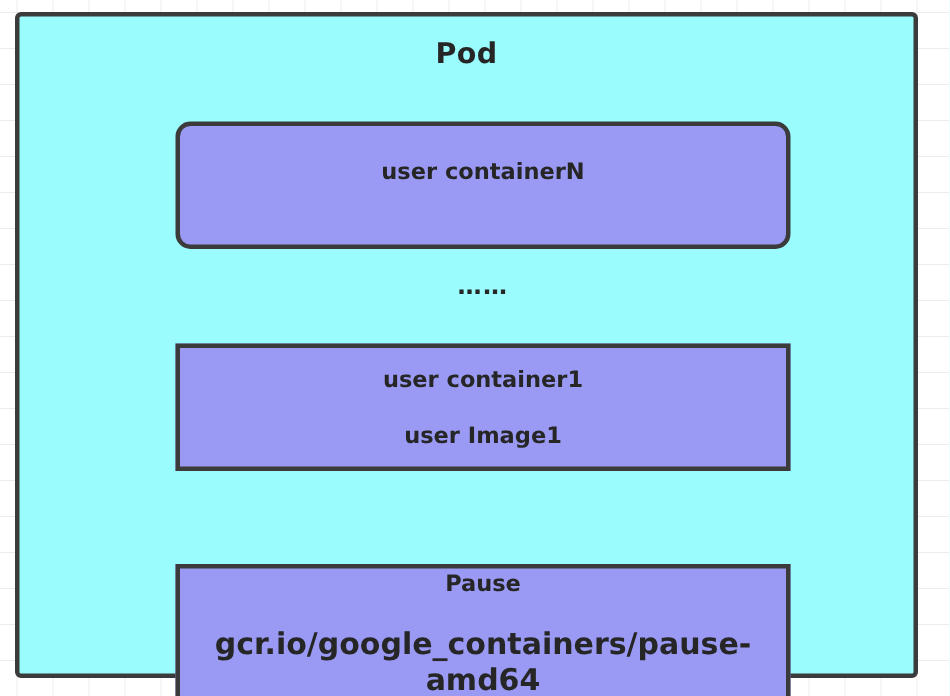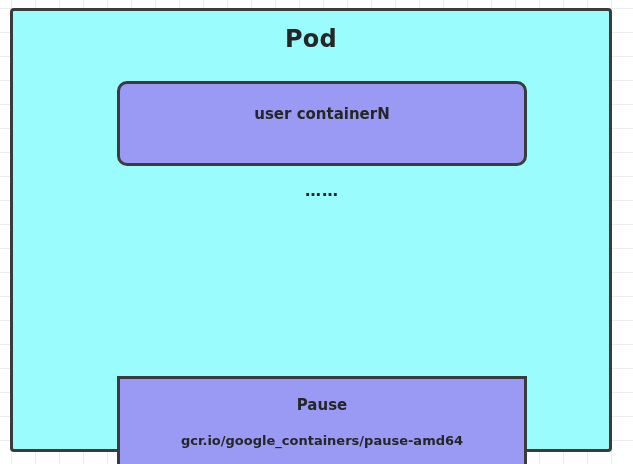--- a/index.html
+++ b/index.html
@@ -37,21 +37,21 @@
     border: 3px solid #3b3b3b;
     border-radius: 4px;
   }
 
   .pod-title {
     position: absolute;
     left: 0;
     top: 14px;
     width: 100%;
     text-align: center;
-    font-size: 24px;
+    font-size: 19px;
     font-weight: bold;
     color: #262626;
     letter-spacing: 0.2px;
   }
 
   
   .container-box {
     position: absolute;
     left: 104px;
     width: 410px;
@@ -69,21 +69,21 @@
   .box-pause  { top: 338px; height: 93px; margin-top: 27px; }
 
   .box-line {
     font-size: 15px;
     font-weight: bold;
     color: #262626;
     text-align: center;
     line-height: 1.2;
   }
   .box-line.primary  { margin-bottom: 19px; }
-  .box-line.path     { font-size: 13px; }
+  .box-line.path     { font-size: 20px; }
 
   
   .ellipsis {
     position: absolute;
     left: 104px;
     top: 172px;
     width: 410px;
     text-align: center;
     font-size: 16px;
     font-weight: bold;
@@ -100,20 +100,24 @@
   <div class="pod-box">
 
     <div class="pod-title">Pod</div>
 
     <div class="container-box box-n">
       <div class="box-line primary">user containerN</div>
     </div>
 
     <div class="ellipsis">……</div>
 
+    <div class="container-box box-1">
+      <div class="box-line primary">user container1</div>
+      <div class="box-line">user Image1</div>
+    </div>
 
     <div class="container-box box-pause">
       <div class="box-line primary">Pause</div>
       <div class="box-line path">gcr.io/google_containers/pause-amd64</div>
     </div>
 
   </div>
 </div>
 
 </body></html>

